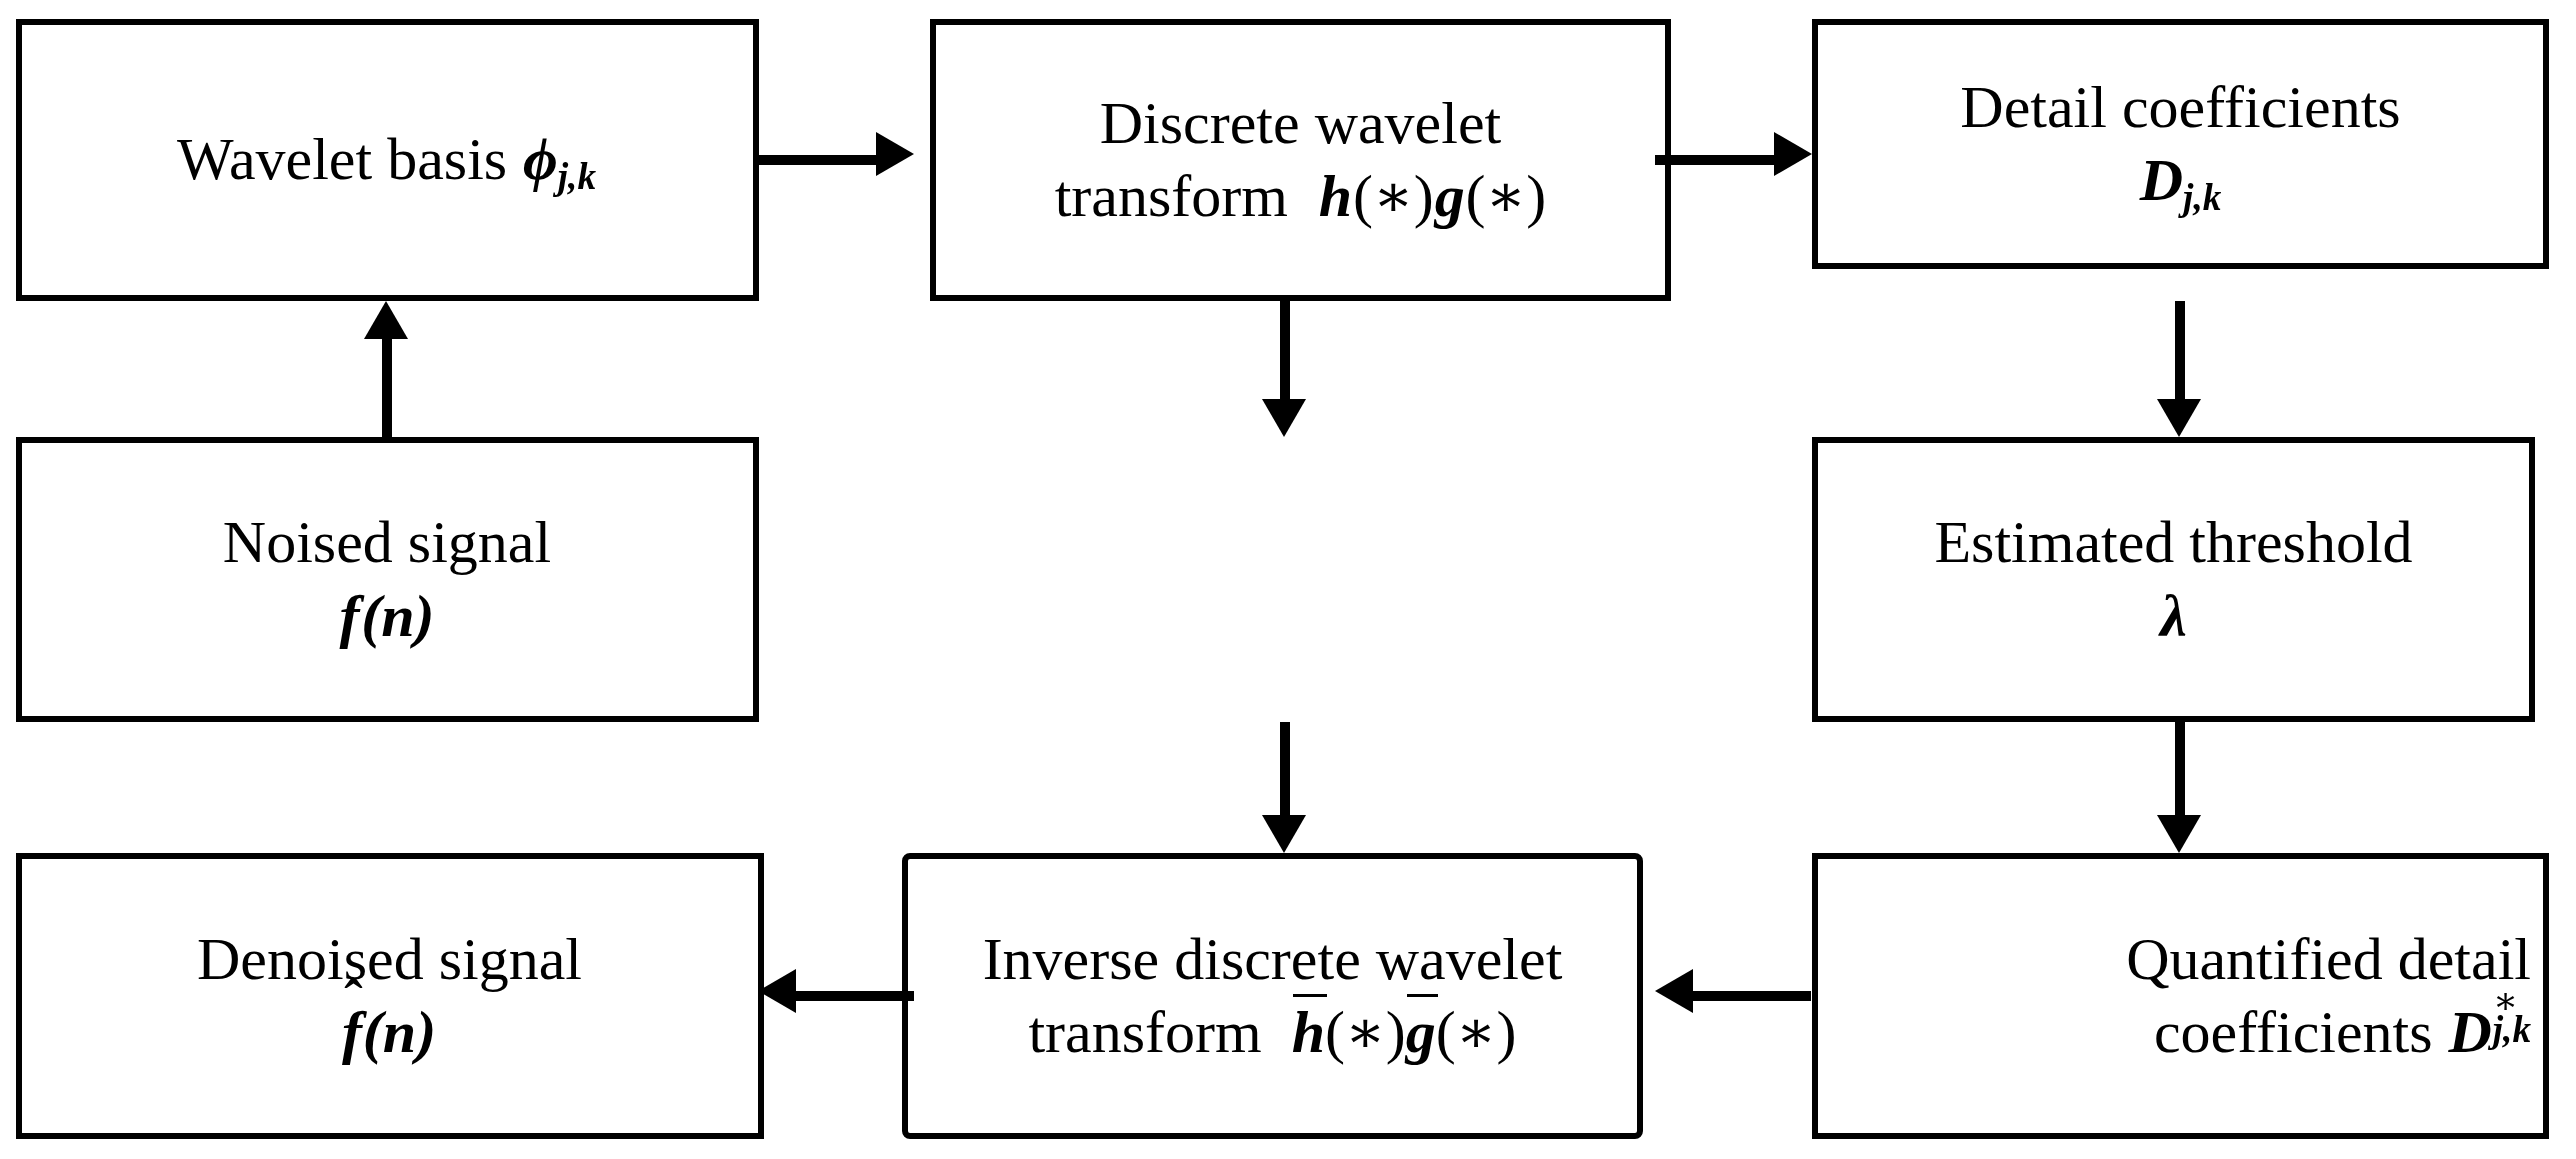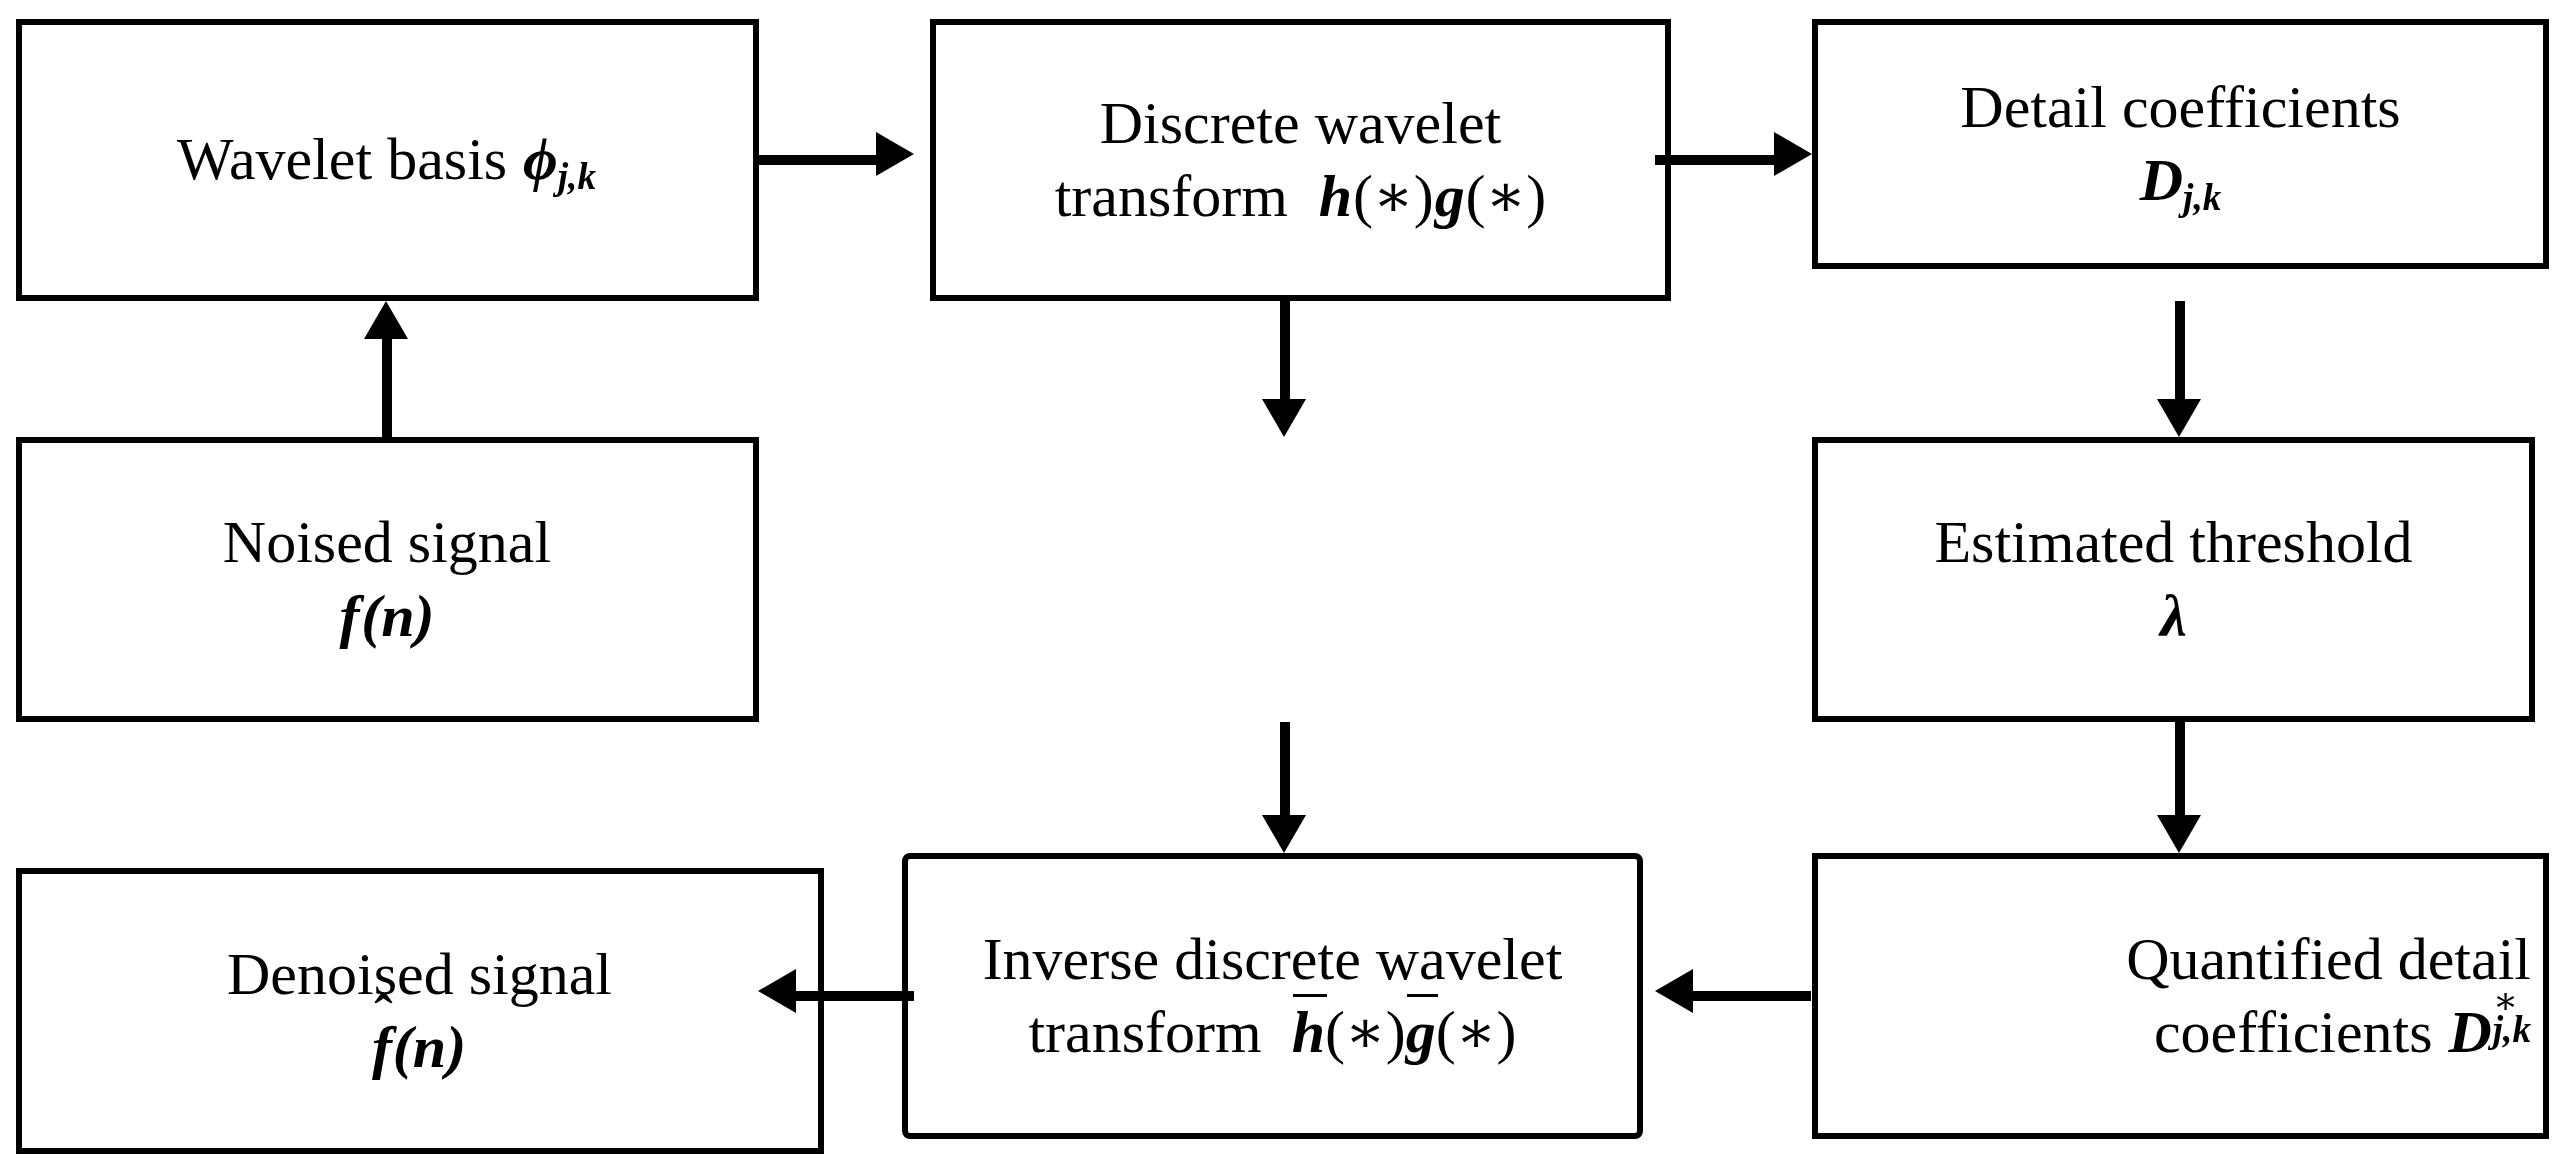--- a/index.html
+++ b/index.html
@@ -183,21 +183,21 @@
     <span class="ln">Noised signal</span>
     <span class="ln"><span class="mi">f</span><span class="mi">(n)</span></span>
   </div>
 
 
   <div class="node" style="left:1812px; top:437px; width:723px; height:285px;">
     <span class="ln">Estimated threshold</span>
     <span class="ln"><span class="mi-up">λ</span></span>
   </div>
 
-  <div class="node" style="left:15.5px; top:853px; width:808px; height:286px;margin-top:15px;">
+  <div class="node" style="left:15.5px; top:853px; width:748px; height:286px;">
     <span class="ln">Denoised signal</span>
     <span class="ln"><span class="hat">f</span><span class="mi">(n)</span></span>
   </div>
 
   <div class="node" style="left:902px; top:853px; width:741px; height:286px;border-radius:8px;">
     <span class="ln">Inverse discrete wavelet</span>
     <span class="ln"><span>transform</span>&nbsp;&nbsp;<span class="ovl">h</span><span class="paren">(∗)</span><span class="ovl">g</span><span class="paren">(∗)</span></span>
   </div>
 
   <div class="node" style="left:1812px; top:853px; width:737px; height:286px;align-items:flex-end;">

